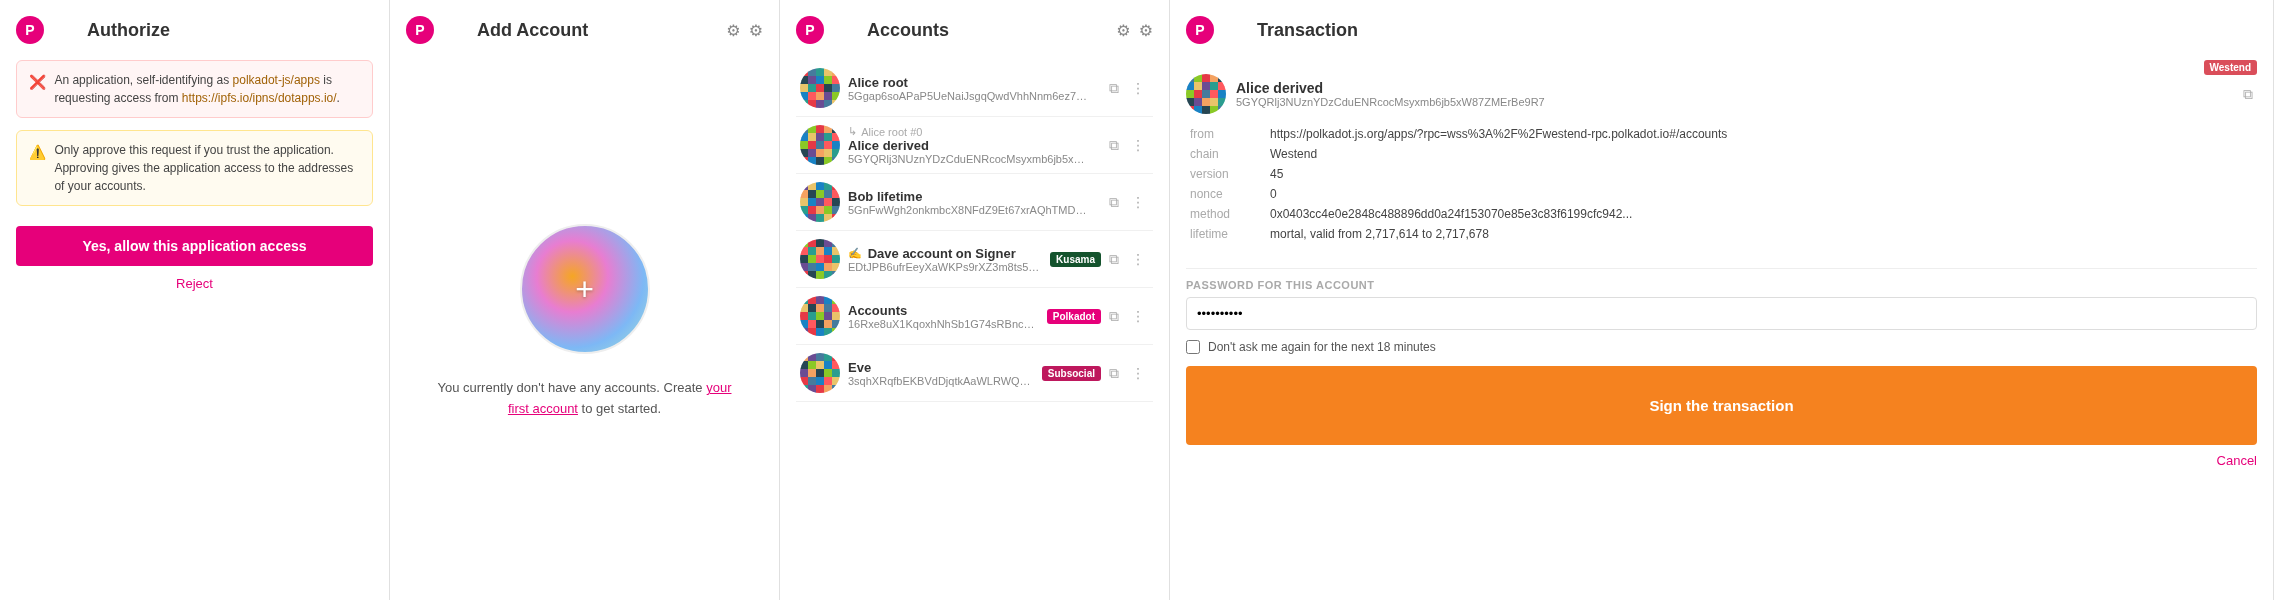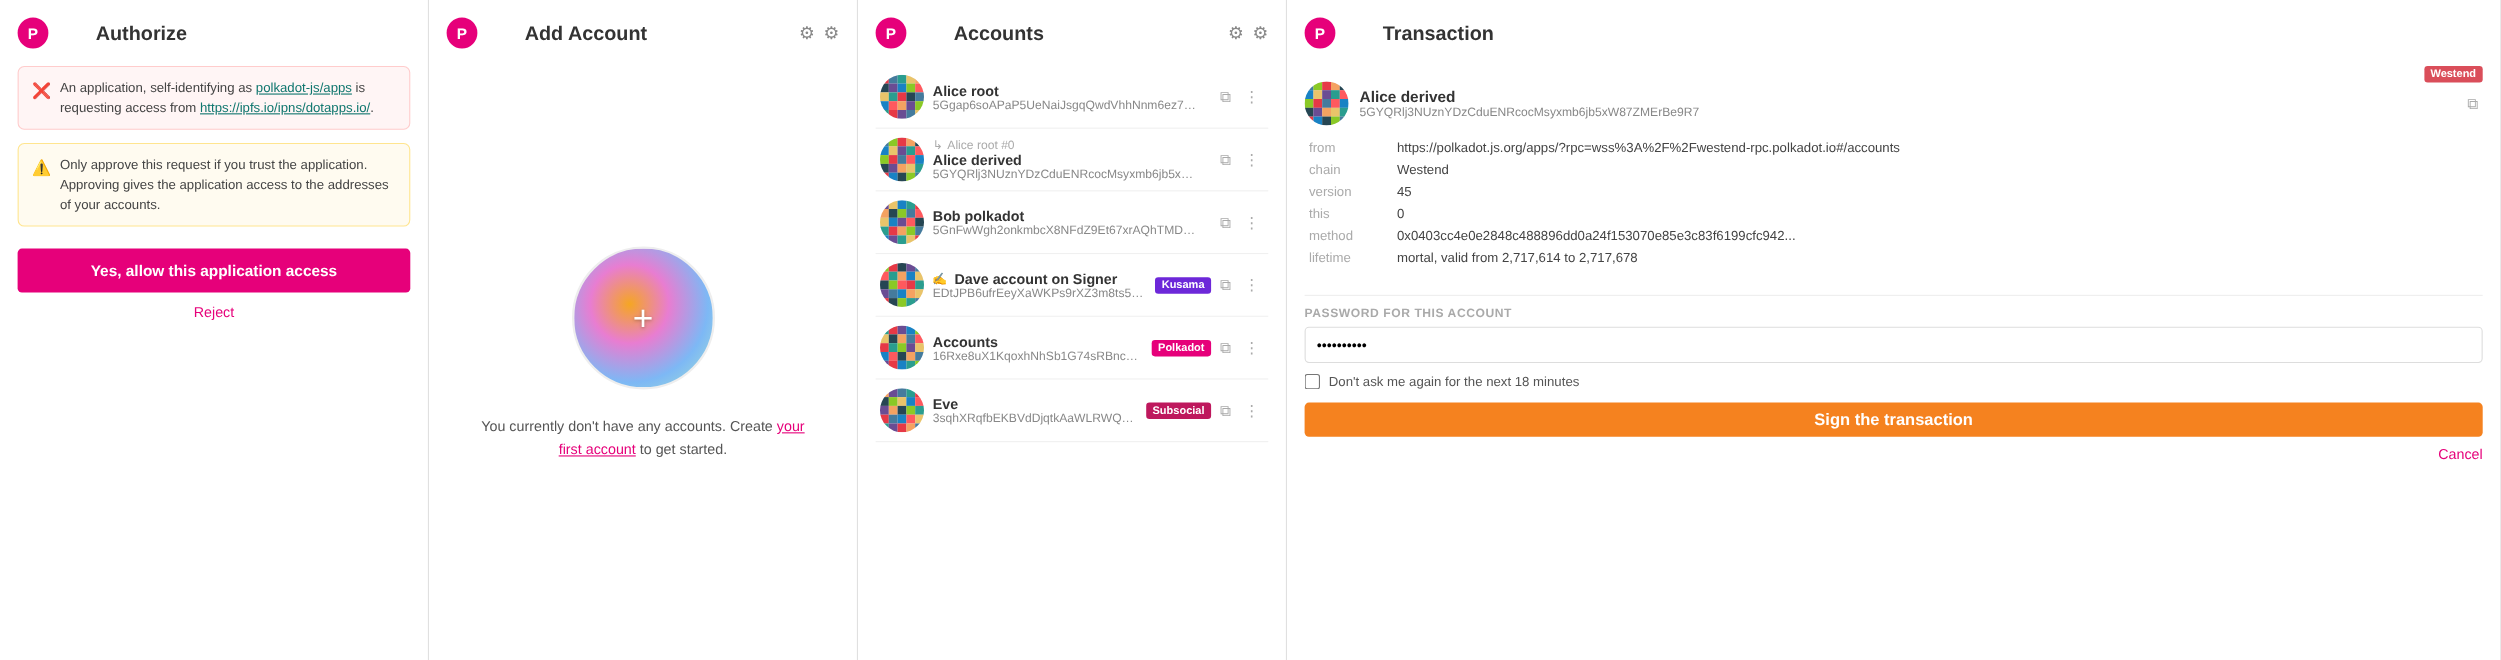--- a/index.html
+++ b/index.html
@@ -79,22 +79,21 @@
       background: #fffbf0;
       border: 1px solid #ffe58f;
       color: #444;
     }
     .alert-icon {
       font-size: 14px;
       flex-shrink: 0;
       margin-top: 1px;
     }
     .alert-box a {
-      color: #0f766e;
-      text-decoration: underline;
+      color: #a16207;
     }
     .btn-orange {
       background: #e6007a;
       color: #fff;
       border: none;
       border-radius: 4px;
       padding: 12px 16px;
       width: 100%;
       font-size: 14px;
       font-weight: 600;
@@ -203,21 +202,21 @@
       padding: 2px 4px;
     }
     .badge {
       font-size: 10px;
       padding: 2px 6px;
       border-radius: 3px;
       font-weight: 600;
       color: #fff;
       white-space: nowrap;
     }
-    .badge-kusama { background: #6d28d9; }
+    .badge-kusama { background: #14532d; }
     .badge-polkadot { background: #e6007a; }
     .badge-subsocial { background: #be185d; }
     .badge-westend { background: #da4e5a; position: absolute; top: 0; right: 0; }
     .sub-account-label {
       font-size: 11px;
       color: #aaa;
       display: flex;
       align-items: center;
       gap: 4px;
     }
@@ -302,21 +301,21 @@
       width: 14px;
       height: 14px;
       cursor: pointer;
     }
     .checkbox-label {
       font-size: 12px;
       color: #555;
     }
     .btn-sign {
       width: 100%;
-      padding: 7px;
+      padding: 31px;
       background: #f5821f;
       color: #fff;
       border: none;
       border-radius: 4px;
       font-size: 15px;
       font-weight: 600;
       cursor: pointer;
       margin-bottom: 8px;
     }
     .link-cancel {
@@ -499,21 +498,21 @@
         <rect x="16" y="24" width="8" height="8" fill="#f4a261"></rect>
         <rect x="24" y="24" width="8" height="8" fill="#8ac926"></rect>
         <rect x="32" y="24" width="8" height="8" fill="#457b9d"></rect>
         <rect x="0" y="32" width="8" height="8" fill="#1982c4"></rect>
         <rect x="8" y="32" width="8" height="8" fill="#6a4c93"></rect>
         <rect x="16" y="32" width="8" height="8" fill="#2a9d8f"></rect>
         <rect x="24" y="32" width="8" height="8" fill="#e9c46a"></rect>
         <rect x="32" y="32" width="8" height="8" fill="#e63946"></rect>
       </svg>
       <div class="account-info">
-        <div class="account-name">Bob polkadot</div>
+        <div class="account-name">Bob lifetime</div>
         <div class="account-address">5GnFwWgh2onkmbcX8NFdZ9Et67xrAQhTMDgaaUfukZN7bfq3</div>
       </div>
       <div class="account-actions">
         <button class="icon-btn">⧉</button>
         <button class="icon-btn">⋮</button>
       </div>
     </div>
 
     <div class="account-item">
       <svg class="identicon" viewBox="0 0 40 40" xmlns="http://www.w3.org/2000/svg">
@@ -695,21 +694,21 @@
     </tr>
     <tr>
       <td>chain</td>
       <td>Westend</td>
     </tr>
     <tr>
       <td>version</td>
       <td>45</td>
     </tr>
     <tr>
-      <td>this</td>
+      <td>nonce</td>
       <td>0</td>
     </tr>
     <tr>
       <td>method</td>
       <td>0x0403cc4e0e2848c488896dd0a24f153070e85e3c83f6199cfc942...</td>
     </tr>
     <tr>
       <td>lifetime</td>
       <td>mortal, valid from 2,717,614 to 2,717,678</td>
     </tr>

